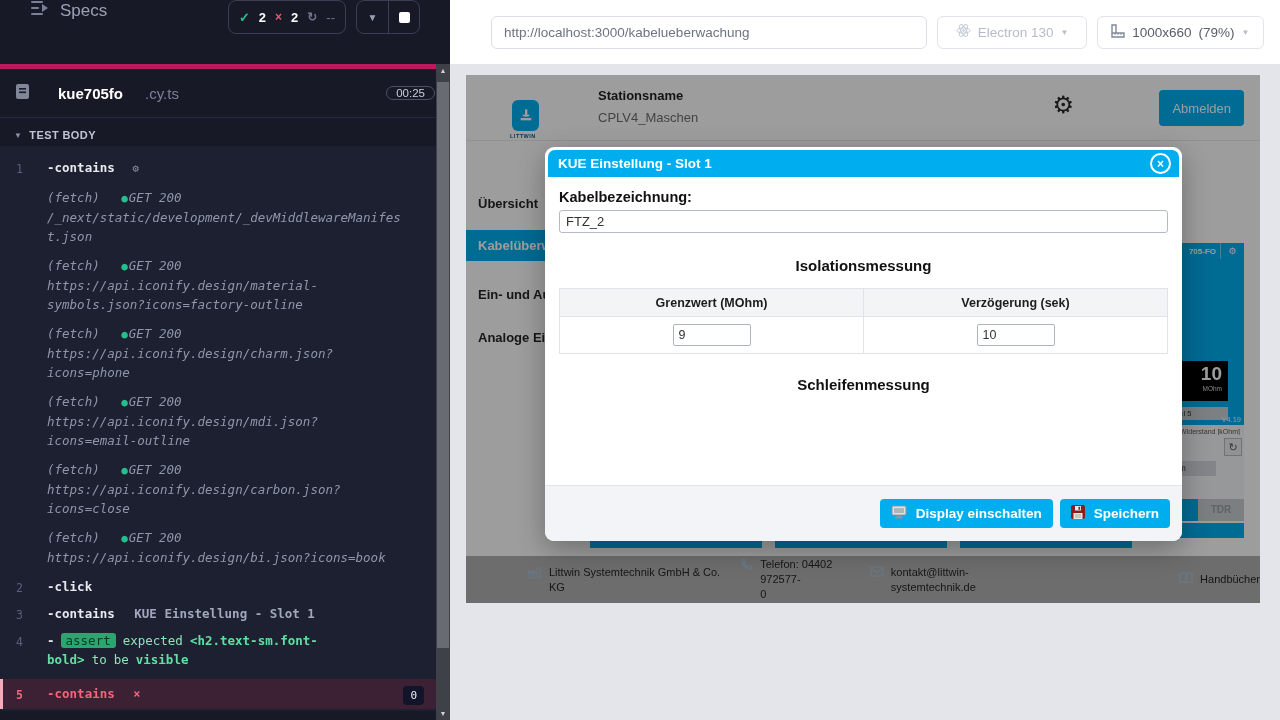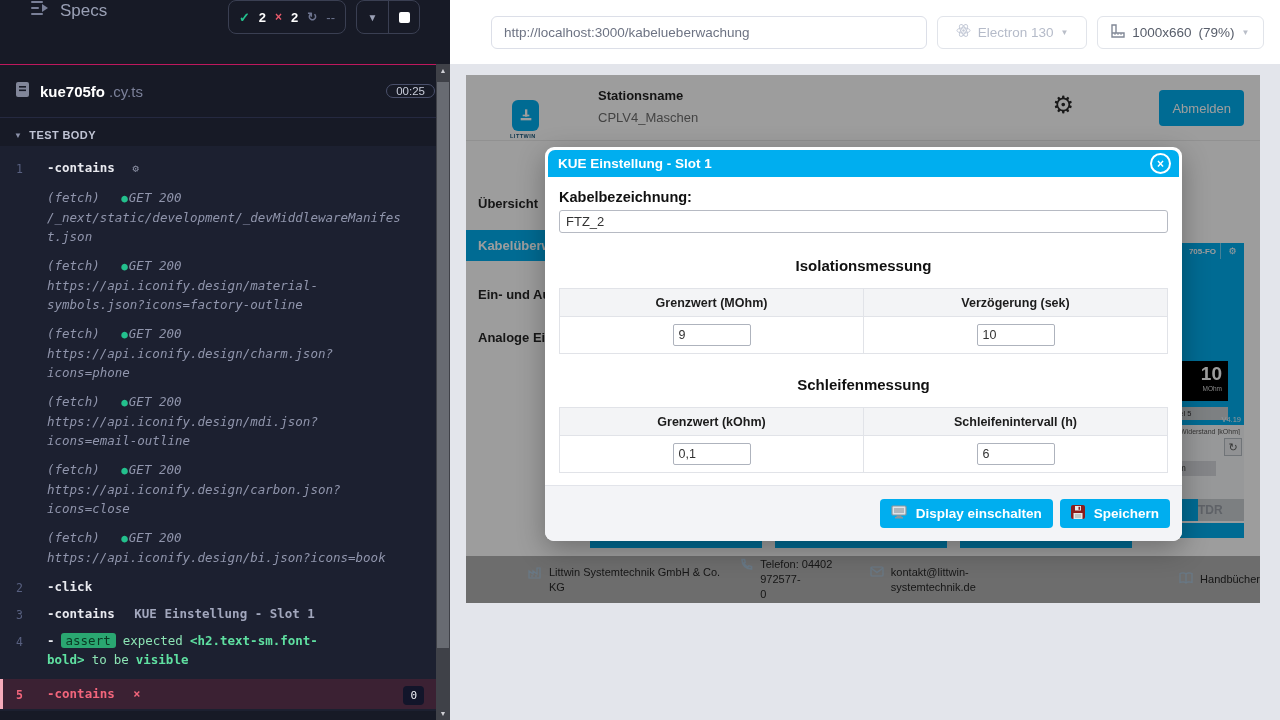--- a/index.html
+++ b/index.html
@@ -11,21 +11,21 @@
 .rep-header{height:64px;display:flex;align-items:flex-start;padding:0 30px;gap:10px}
 .specs-title{font-size:17px;color:#9aa0b5;display:flex;gap:10px;align-items:center}
 .stats{margin-left:auto;display:flex;align-items:center;gap:9px;border:1px solid #3a3f52;border-radius:8px;padding:6px 10px;font-size:13px;font-weight:bold;color:#fff;height:34px}
 .stat-ic-pass{color:#23c08d}.stat-ic-fail{color:#e85a6b;font-size:12px}
 .stat-pend{color:#6e7590;font-weight:normal}
 .pend-ic{color:#6e7590;font-size:12px}
 .controls{border:1px solid #3a3f52;border-radius:8px;display:flex;height:34px;align-items:stretch}
 .ctrl{width:31px;display:flex;align-items:center;justify-content:center;color:#9aa0b5;font-size:10px;cursor:pointer}
 .ctrl+.ctrl{border-left:1px solid #3a3f52}
 .stop-sq{width:11px;height:11px;background:#fff;border-radius:2px}
-.spec-row{height:53px;border-top:1px solid #be185d;display:flex;align-items:center;padding:0 15px;gap:10px}
+.spec-row{height:53px;border-top:5px solid #be185d;display:flex;align-items:center;padding:0 15px;gap:28px}
 .spec-name{font-weight:bold;color:#fff;font-size:15px}
 .spec-ext{color:#7b8099;font-size:15px;margin-left:-6px}
 .timer{margin-left:auto;border:1px solid #4a506b;border-radius:7px;padding:0 9px;font-size:11.5px;color:#c9cdda}
 .tb-row{padding:11px 14px 5px;font-size:11px;font-weight:bold;color:#c0c4d4;letter-spacing:.4px;display:flex;gap:7px;align-items:center;border-top:1px solid #252940;cursor:pointer}
 .tb-chev{font-size:8px;color:#8a90a8}
 .log{background:#1c2030;padding:4px 0 2px;font-family:"DejaVu Sans Mono",monospace;font-size:12.5px;width:436px}
 .crow{position:relative;padding-left:47px;margin-top:8px;line-height:19px;cursor:pointer}
 .cnum{position:absolute;left:16px;color:#586080;font-size:11.5px;top:2px}
 .cname{font-weight:bold;color:#e8e9ef}
 .dash{font-weight:bold;color:#e8e9ef}
@@ -81,21 +81,21 @@
 .sc-display-val{font-size:19px;font-weight:bold;line-height:23px}
 .sc-display-unit{font-size:6.5px;color:#ddd}
 .sc-kabel{position:absolute;left:0;top:148px;width:88px;height:13px;background:#ccd0d4;color:#333;font-size:7.5px;line-height:13px;padding-left:26px}
 .sc-version{position:absolute;right:3px;bottom:1px;color:#e9f6fc;font-size:7.5px}
 .sc-panel{background:#f6f7f8;height:74px;position:relative}
 .sc-panel-label{font-size:7px;color:#555;padding:3px 4px 0 0;text-align:right;white-space:nowrap;overflow:hidden}
 .sc-refresh{position:absolute;right:2px;top:13px;width:18px;height:18px;border:1px solid #b7bcc3;background:#eceef0;color:#555;font-size:11px;text-align:center;line-height:16px;cursor:pointer}
 .sc-value{position:absolute;left:0;top:36px;width:76px;height:15px;background:#d6d9dd;font-size:8.5px;color:#333;line-height:15px;padding-left:10px}
 .sc-btns{display:flex;height:22px}
 .sc-btn1{width:58px;background:#00AEEF}
-.sc-btn2{flex:1;background:#caced2;color:#9aa0a8;font-size:12px;font-weight:bold;line-height:22px;cursor:pointer}
+.sc-btn2{flex:1;background:#caced2;color:#9aa0a8;font-size:10px;font-weight:bold;text-align:center;line-height:22px;cursor:pointer}
 .sc-bottom{height:15px;background:#00AEEF;margin-top:2px}
 
 .bar{position:absolute;background:#00AEEF}
 .bar-dk{position:absolute;background:#5f6468}
 
 .app-footer{position:absolute;left:0;bottom:0;width:100%;height:47px;background:#b2b2b2;display:flex;align-items:center;padding-left:62px;font-size:11px;color:#262626;line-height:1.35}
 .f-item{display:flex;gap:7px;align-items:flex-start}
 .f-text{white-space:pre-line}
 .f1{width:234px}.f2{width:143px}.f3{width:180px}
 .f4{margin-left:146px;align-items:center}
@@ -394,32 +394,20 @@
           <th>Verzögerung (sek)</th>
         </tr>
         <tr>
           <td><input class="cell-input" type="text" value="9" style=""></td>
           <td><input class="cell-input" type="text" value="10" style=""></td>
         </tr>
       </tbody>
         </table>
 
       <div class="m-section sec2">Schleifenmessung</div>
-      <table class="m-table">
-        <tbody>
-            <tr>
-          <th style="width:50%">Grenzwert (kOhm)</th>
-          <th>Schleifenintervall (h)</th>
-        </tr>
-        <tr>
-          <td><input class="cell-input" type="text" value="0,1" style=""></td>
-          <td><input class="cell-input" type="text" value="6" style=""></td>
-        </tr>
-      </tbody>
-        </table>
     </div>
     <div class="m-footer">
       <button class="m-btn">
         <span>
           <svg width="16" height="14" viewBox="0 0 16 14">
               <rect x="1" y="1" width="14" height="9" rx="1" fill="#dfe3e7" stroke="#8d969e" stroke-width="1.2"></rect>
               <rect x="3" y="3" width="10" height="5" fill="#aeb6bd"></rect>
               <rect x="5.5" y="10.5" width="5" height="1.5" fill="#8d969e"></rect>
               <rect x="4" y="12" width="8" height="1.5" fill="#8d969e"></rect>
             </svg>

